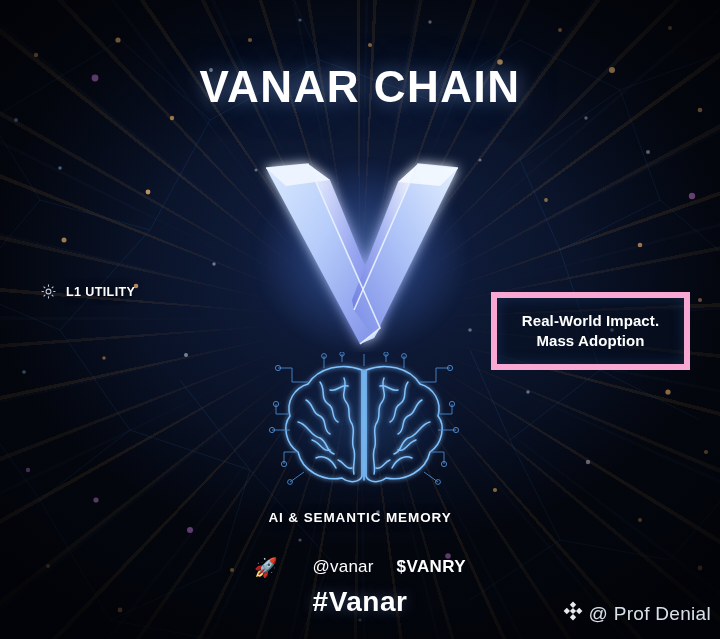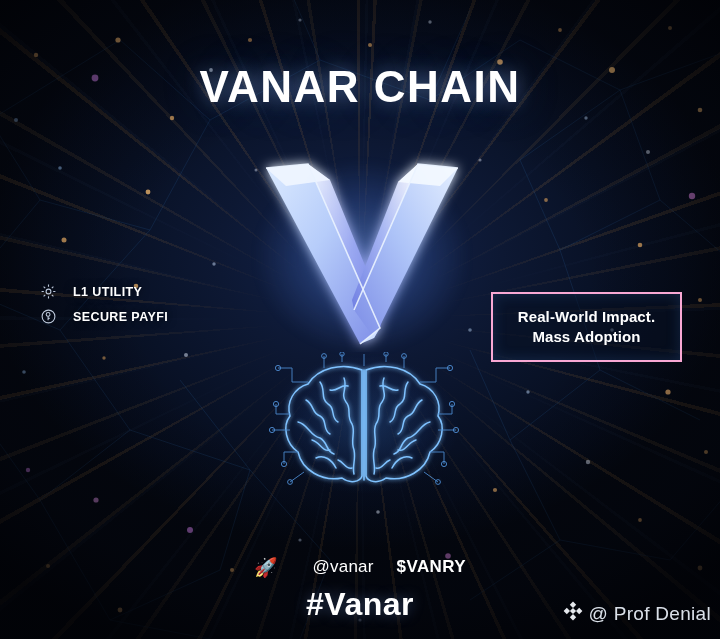--- a/index.html
+++ b/index.html
@@ -112,21 +112,21 @@
   .features {
     position: absolute;
     left: 40px;
     top: 279px;
     width: 270px;
   }
   .feature-row {
     display: flex;
     align-items: center;
     height: 25px;
-    gap: 16px;
+    gap: 9px;
   }
   .feature-icon {
     width: 17px; height: 17px;
     flex: 0 0 17px;
     display: flex; align-items: center; justify-content: center;
     color: #cfdcef;
     opacity: 0.9;
   }
   .feature-label {
     font-size: 12.5px;
@@ -137,21 +137,21 @@
     text-shadow: 0 0 8px rgba(0,0,0,0.7);
   }
 
   
   .callout {
     position: absolute;
     left: 491px;
     top: 292px;
     width: 187px;
     height: 66px;
-    border: 2px solid #f9a8d4;
+    border: 6px solid #f9a8d4;
     background: rgba(8,16,34,0.55);
     display: flex;
     flex-direction: column;
     align-items: center;
     justify-content: center;
     box-shadow: 0 0 14px rgba(60,110,190,0.25) inset;
   }
   .callout-line {
     font-size: 15px;
     font-weight: bold;
@@ -185,21 +185,21 @@
   }
   .rocket { font-size: 19px; line-height: 1; }
   .handle-name { font-weight: normal; letter-spacing: 0.2px; margin-left: 24px; }
   .ticker { font-weight: bold; letter-spacing: 0.4px; margin-left: 12px; }
 
   .hashtag {
     position: absolute;
     top: 586px;
     left: 0; right: 0;
     text-align: center;
-    font-size: 32px;
+    font-size: 28px;
     font-weight: bold;
     color: #ffffff;
     letter-spacing: 0.5px;
     text-shadow: 0 0 14px rgba(140,180,255,0.35);
   }
 
   
   .watermark {
     position: absolute;
     right: 9px;
@@ -460,38 +460,29 @@
           <path d="M8.5 1.6v2.2M8.5 13.2v2.2M1.6 8.5h2.2M13.2 8.5h2.2M3.6 3.6l1.6 1.6M11.8 11.8l1.6 1.6M13.4 3.6l-1.6 1.6M5.2 11.8l-1.6 1.6"></path>
         </svg>
       </span>
       <span class="feature-label">L1 UTILITY</span>
     </div>
 
 
 
 
 
-    <div class="feature-row">
-      <span class="feature-icon">
-        <svg width="17" height="17" viewBox="0 0 17 17" fill="none" stroke="currentColor" stroke-width="1.1">
-          <circle cx="8.5" cy="8.5" r="6.4"></circle>
-          <circle cx="8.1" cy="6.4" r="1.9"></circle>
-          <path d="M8.1 8.3v4.0M8.1 10.4h1.6"></path>
-        </svg>
-      </span>
-      <span class="feature-label">SECURE PAYFI</span>
-    </div>
 
   </div>
 
   <div class="callout">
     <div class="callout-line">Real-World Impact.</div>
     <div class="callout-line">Mass Adoption</div>
   </div>
 
+  <div class="ai-caption">AI &amp; SEMANTIC MEMORY</div>
 
   <div class="handles">
     <span class="rocket">🚀</span>
     <span class="handle-name">@vanar</span>
     <span class="ticker">$VANRY</span>
   </div>
 
   <div class="hashtag">#Vanar</div>
 
   <div class="watermark">

